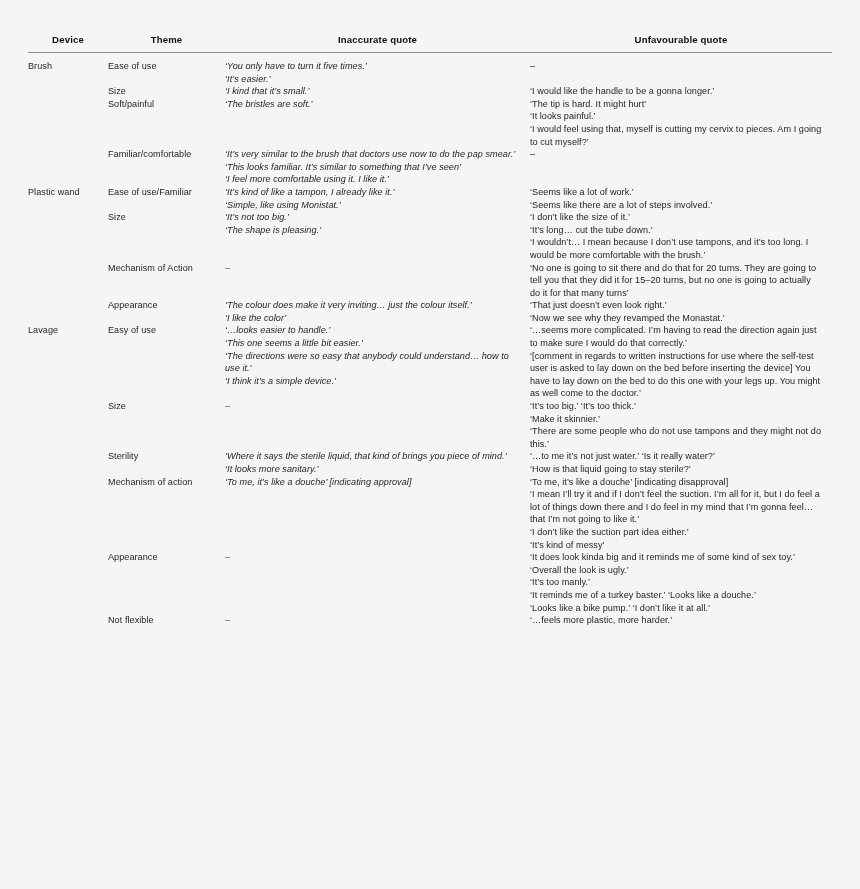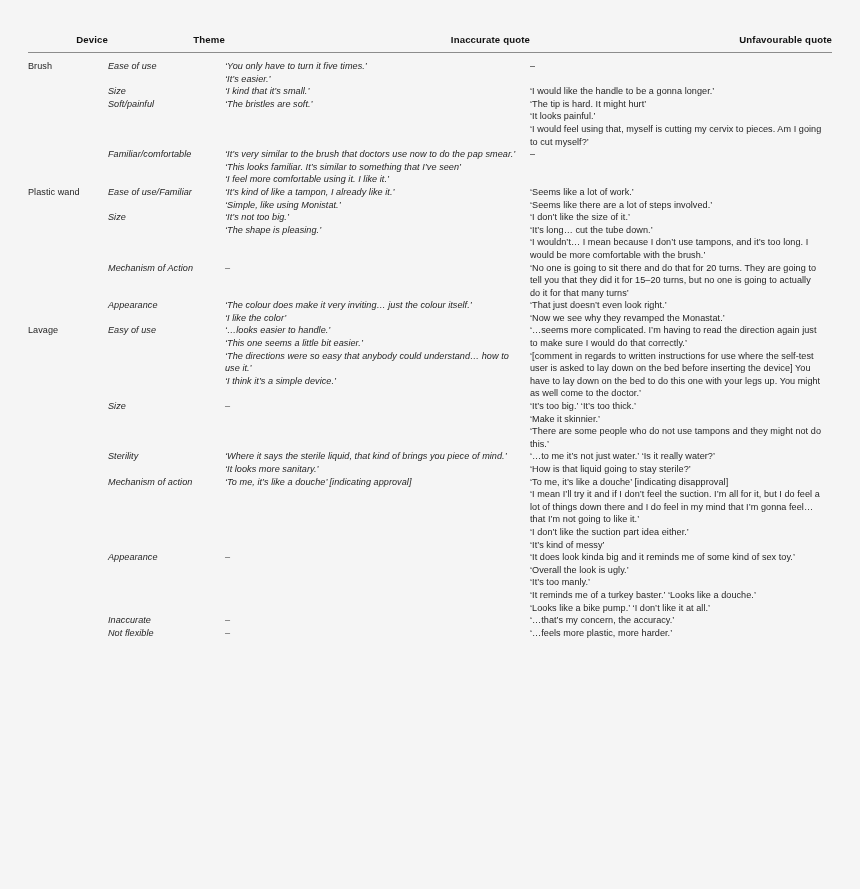--- a/index.html
+++ b/index.html
@@ -21,21 +21,21 @@
     width: 804px;
   }
   table.qual-table {
     border-collapse: collapse;
     width: 804px;
     table-layout: fixed;
   }
   table.qual-table thead th {
     font-size: 9.6px;
     font-weight: bold;
-    text-align: right;
+    text-align: center;
     padding: 0 0 7px 0;
     vertical-align: bottom;
     letter-spacing: 0.15px;
     color: #111;
   }
   table.qual-table thead tr {
     border-bottom: 1.1px solid #8c8c8c;
   }
   table.qual-table tbody tr.spacer-row td {
     height: 7px;
@@ -50,21 +50,21 @@
     padding: 0 10px 0 0;
     color: #1f1f1f;
     letter-spacing: 0.05px;
   }
   col.c-device   { width: 80px; }
   col.c-theme    { width: 117px; }
   col.c-fav      { width: 305px; }
   col.c-unfav    { width: 302px; }
 
   td.device-cell { padding-right: 6px; }
-  td.theme-cell  { padding-right: 8px; font-style: italic; }
+  td.theme-cell  { padding-right: 8px; }
   td.fav-cell    { padding-right: 14px; font-style: italic; }
   td.unfav-cell  { padding-right: 0; }
 
   .qline { display: block; white-space: normal; }
   .gap-after td { padding-bottom: 8.5px; }
   .gap-after-sm td { padding-bottom: 6px; }
 </style>
 </head>
 <body>
 
@@ -243,30 +243,20 @@
           <td class="unfav-cell">
             <span class="qline">‘It does look kinda big and it reminds me of some kind of sex toy.’</span>
             <span class="qline">‘Overall the look is ugly.’</span>
             <span class="qline">‘It’s too manly.’</span>
             <span class="qline">‘It reminds me of a turkey baster.’ ‘Looks like a douche.’</span>
             <span class="qline">‘Looks like a bike pump.’ ‘I don’t like it at all.’</span>
           </td>
         </tr>
         <tr>
           <td class="device-cell"></td>
-          <td class="theme-cell">Inaccurate</td>
-          <td class="fav-cell">
-            <span class="qline">–</span>
-          </td>
-          <td class="unfav-cell">
-            <span class="qline">‘…that’s my concern, the accuracy.’</span>
-          </td>
-        </tr>
-        <tr>
-          <td class="device-cell"></td>
           <td class="theme-cell">Not flexible</td>
           <td class="fav-cell">
             <span class="qline">–</span>
           </td>
           <td class="unfav-cell">
             <span class="qline">‘…feels more plastic, more harder.’</span>
           </td>
         </tr>
       </tbody>
   </table>

